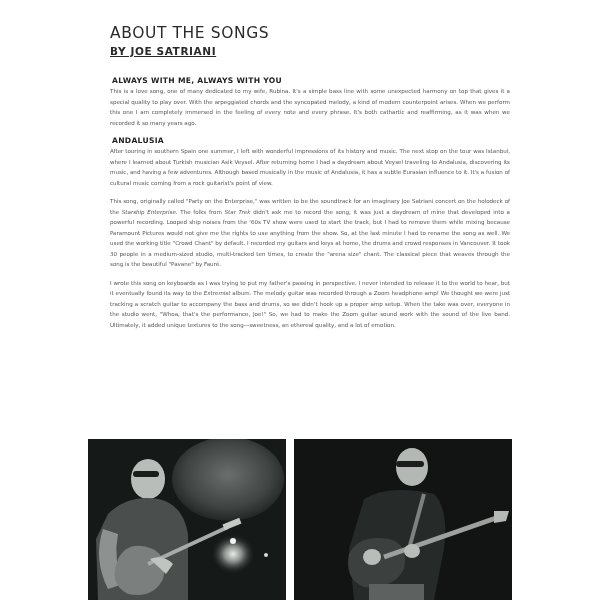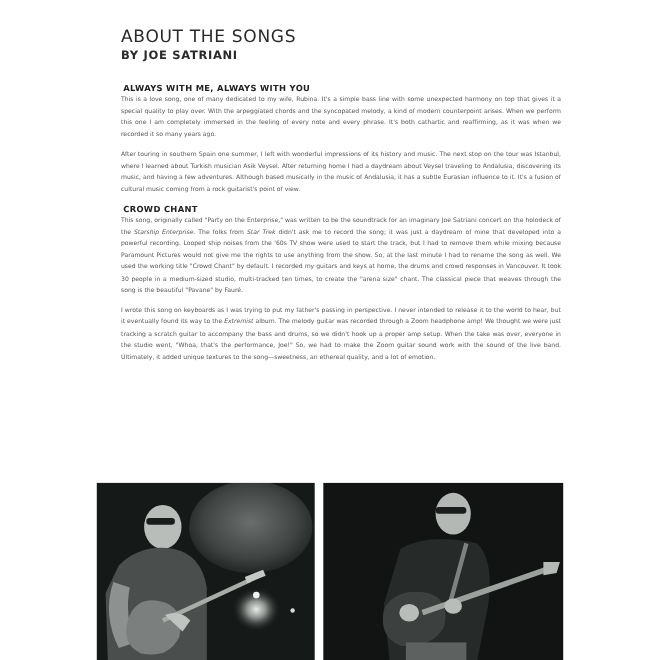--- a/index.html
+++ b/index.html
@@ -12,20 +12,21 @@
     .page { position: absolute; left: 0; top: 0; width: 484px; height: 600px; }
     .title {
       position: absolute; left: 110px; top: 24px;
       font-size: 15.5px; letter-spacing: 0.6px; color: #2a2a2a;
       font-weight: normal; margin: 0;
     }
     .byline {
       position: absolute; left: 110px; top: 45px;
       font-size: 10.5px; letter-spacing: 0.6px; color: #2a2a2a;
       margin: 0;
+      text-decoration: underline;
     }
     .content { position: absolute; left: 110px; top: 76px; width: 400px; }
     .section { margin: 0 0 8px 0; }
     .section h3 {
       margin: 0 0 1px 2px; font-size: 7.6px; font-weight: bold;
       letter-spacing: 0.3px; color: #222;
     }
     .section p {
       margin: 0; font-size: 5.55px; line-height: 10.5px; color: #555;
       text-align: justify;
@@ -46,25 +47,25 @@
   <h1 class="title">ABOUT THE SONGS</h1>
   <h2 class="byline">BY JOE SATRIANI</h2>
 
   <div class="content">
     <div class="section">
       <h3>ALWAYS WITH ME, ALWAYS WITH YOU</h3>
       <p>This is a love song, one of many dedicated to my wife, Rubina. It's a simple bass line with some unexpected harmony on top that gives it a special quality to play over. With the arpeggiated chords and the syncopated melody, a kind of modern counterpoint arises. When we perform this one I am completely immersed in the feeling of every note and every phrase. It's both cathartic and reaffirming, as it was when we recorded it so many years ago.</p>
     </div>
 
     <div class="section">
+      <h3>ANDALUSIA</h3>
       <p>After touring in southern Spain one summer, I left with wonderful impressions of its history and music. The next stop on the tour was Istanbul, where I learned about Turkish musician Asik Veysel. After returning home I had a daydream about Veysel traveling to Andalusia, discovering its music, and having a few adventures. Although based musically in the music of Andalusia, it has a subtle Eurasian influence to it. It's a fusion of cultural music coming from a rock guitarist's point of view.</p>
     </div>
 
     <div class="section">
-      <h3>CROWD CHANT</h3>
       <p><span>This song, originally called "Party on the Enterprise," was written to be the soundtrack for an imaginary Joe Satriani concert on the holodeck of the </span><i>Starship Enterprise</i><span>. The folks from </span><i>Star Trek</i><span> didn't ask me to record the song; it was just a daydream of mine that developed into a powerful recording. Looped ship noises from the '60s TV show were used to start the track, but I had to remove them while mixing because Paramount Pictures would not give me the rights to use anything from the show. So, at the last minute I had to rename the song as well. We used the working title "Crowd Chant" by default. I recorded my guitars and keys at home, the drums and crowd responses in Vancouver. It took 30 people in a medium-sized studio, multi-tracked ten times, to create the "arena size" chant. The classical piece that weaves through the song is the beautiful "Pavane" by Fauré.</span></p>
     </div>
 
     <div class="section">
       <p><span>I wrote this song on keyboards as I was trying to put my father's passing in perspective. I never intended to release it to the world to hear, but it eventually found its way to the </span><i>Extremist</i><span> album. The melody guitar was recorded through a Zoom headphone amp! We thought we were just tracking a scratch guitar to accompany the bass and drums, so we didn't hook up a proper amp setup. When the take was over, everyone in the studio went, "Whoa, that's the performance, Joe!" So, we had to make the Zoom guitar sound work with the sound of the live band. Ultimately, it added unique textures to the song—sweetness, an ethereal quality, and a lot of emotion.</span></p>
     </div>
   </div>
 
   <div class="photo photo-left" title="Black-and-white concert photo of guitarist in sunglasses playing electric guitar beside a large drum/gong with stage lights">
     <svg width="198" height="161" viewBox="0 0 198 161">

